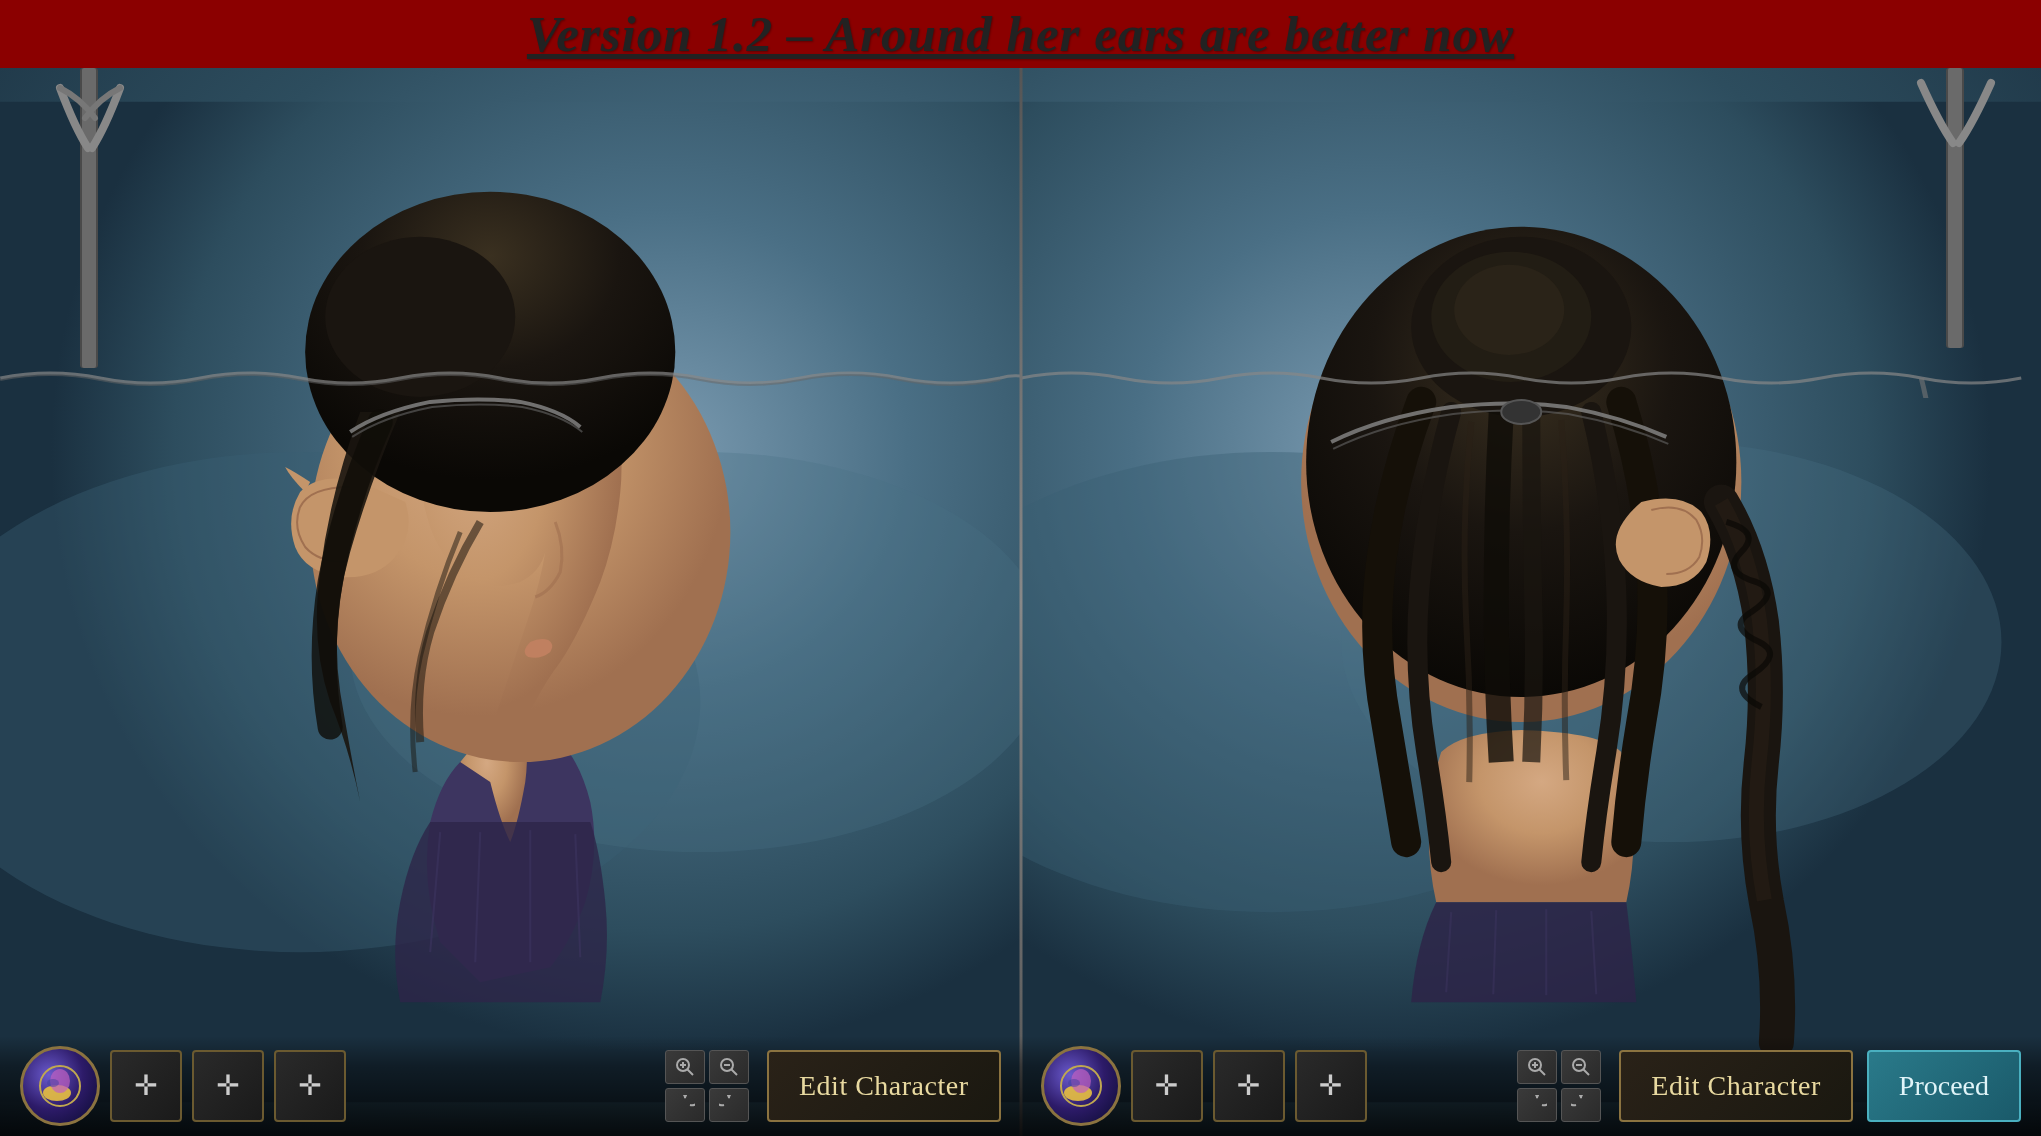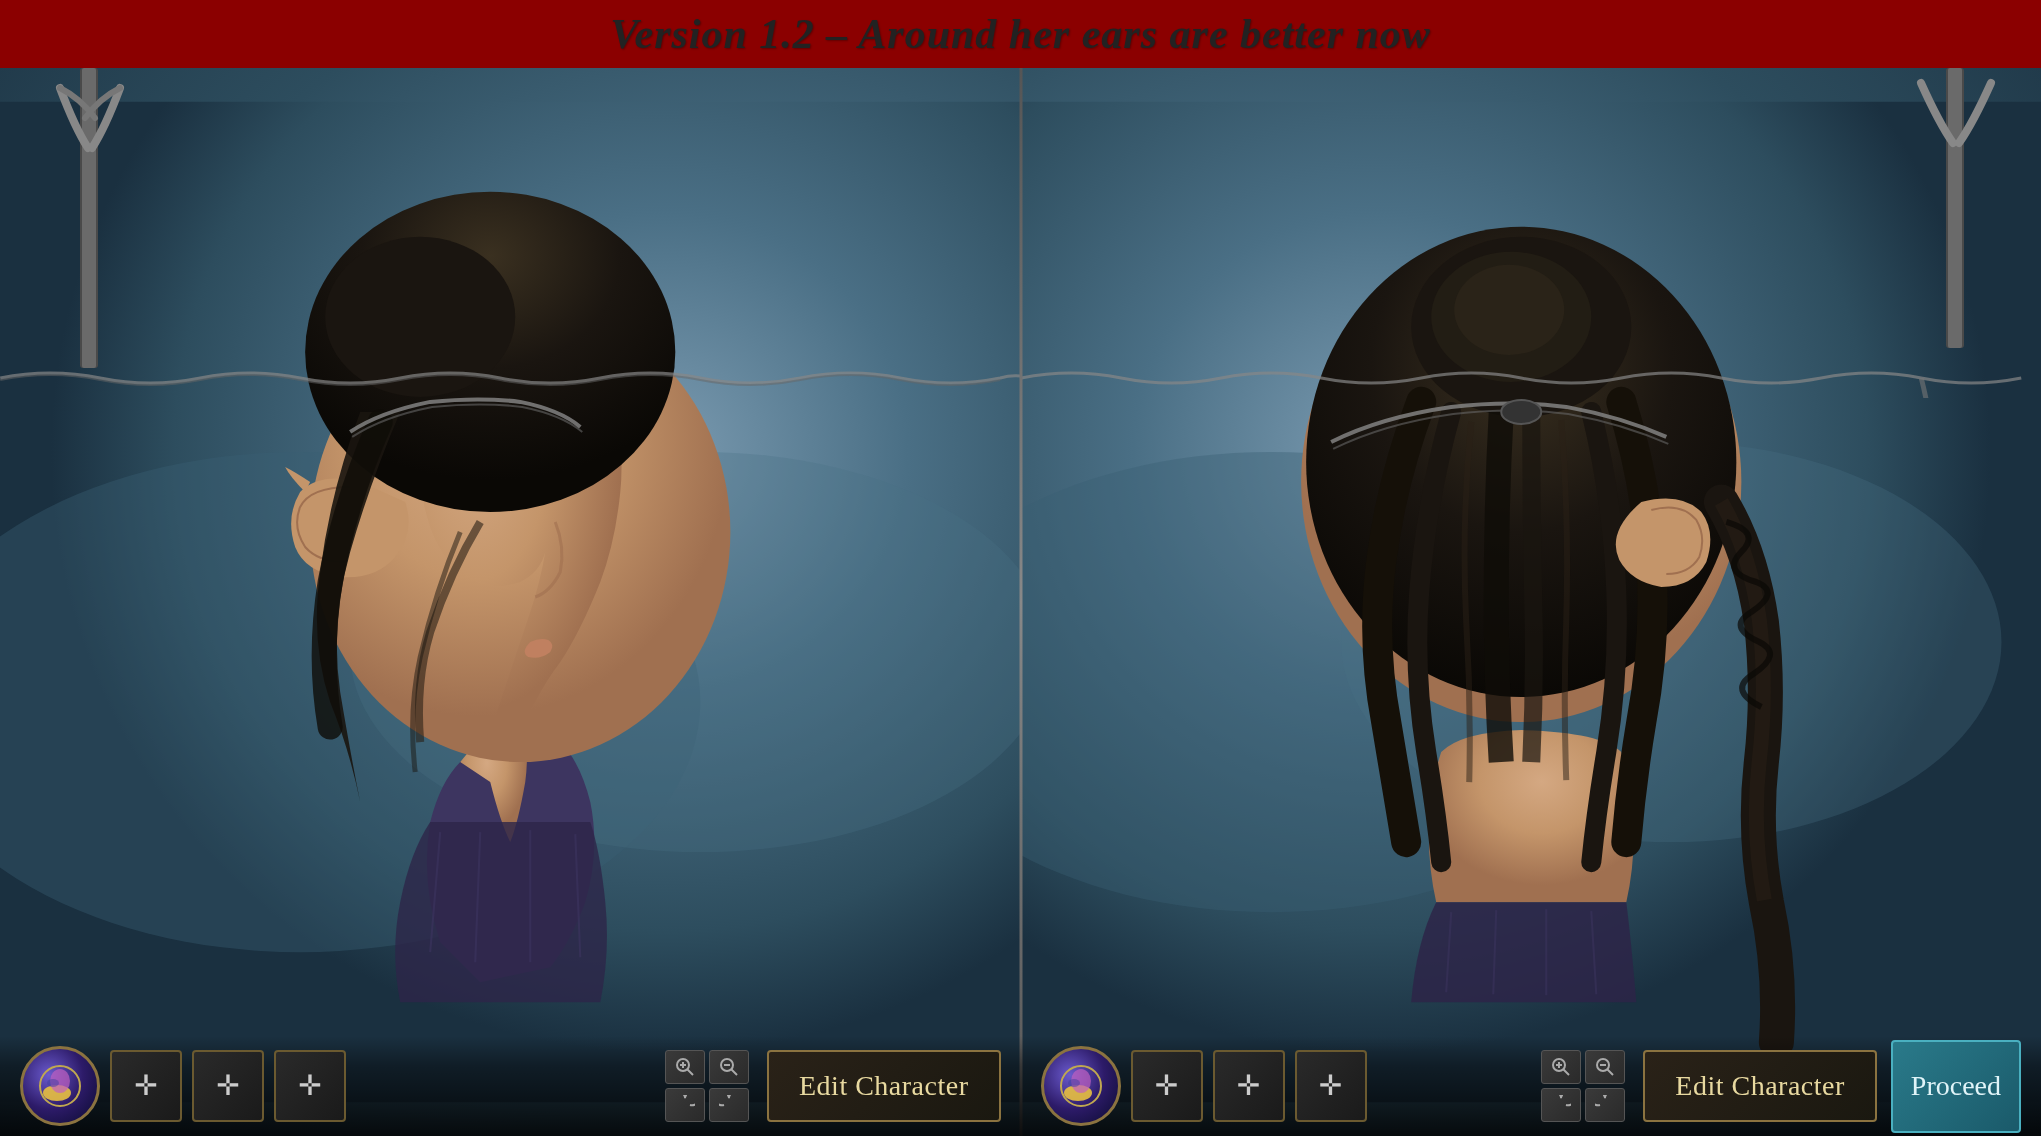--- a/index.html
+++ b/index.html
@@ -19,26 +19,27 @@
       width: 100%;
       height: 68px;
       background: #8b0000;
       display: flex;
       align-items: center;
       justify-content: center;
       z-index: 10;
     }
     #top-banner h1 {
       color: #222;
-      font-size: 42px;
+      font-size: 51px;
       font-family: 'Georgia', serif;
       font-style: italic;
       font-weight: bold;
       letter-spacing: 1px;
       text-shadow: 1px 1px 2px rgba(0,0,0,0.3);
+      text-decoration: underline;
     }
 
     
     #panels-container {
       position: absolute;
       top: 68px;
       left: 0;
       width: 2041px;
       height: 1068px;
       display: flex;
@@ -188,24 +189,24 @@
     }
 
     
     .proceed-btn {
       background: linear-gradient(135deg, #2a7a8a, #1a5a6a);
       border: 2px solid #4ab0c0;
       border-radius: 4px;
       color: #e0f4f8;
       font-size: 28px;
       font-family: 'Georgia', serif;
-      padding: 10px 18px;
+      padding: 10px 30px;
       cursor: pointer;
       white-space: nowrap;
-      height: 93px;
+      height: 72px;
       display: flex;
       align-items: center;
       margin-left: 4px;
     }
 
     
     .hud-separator {
       flex: 1;
     }
 

